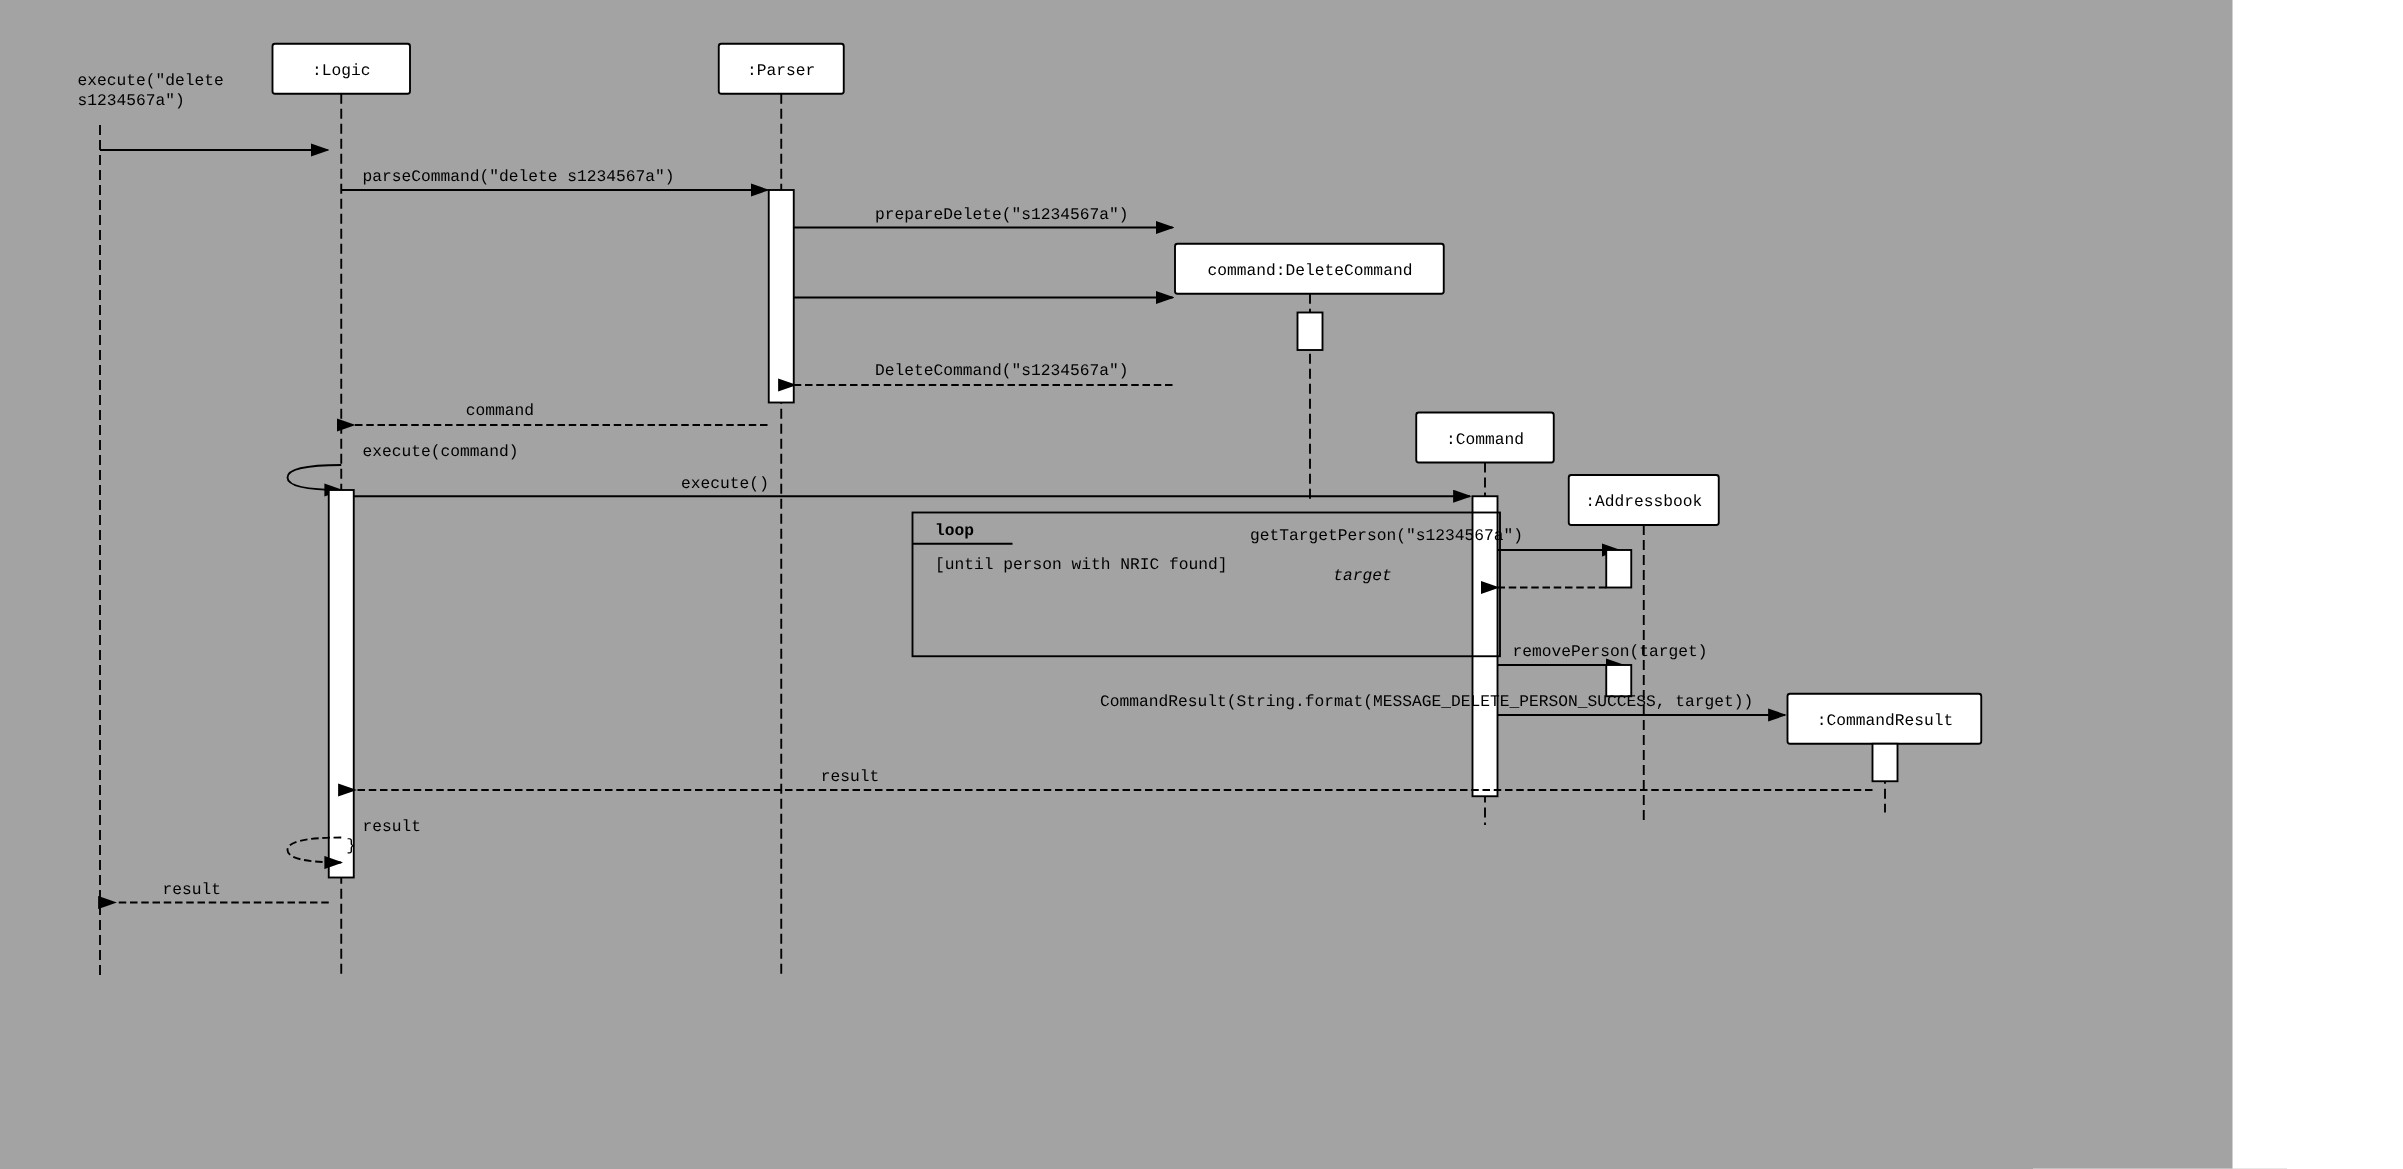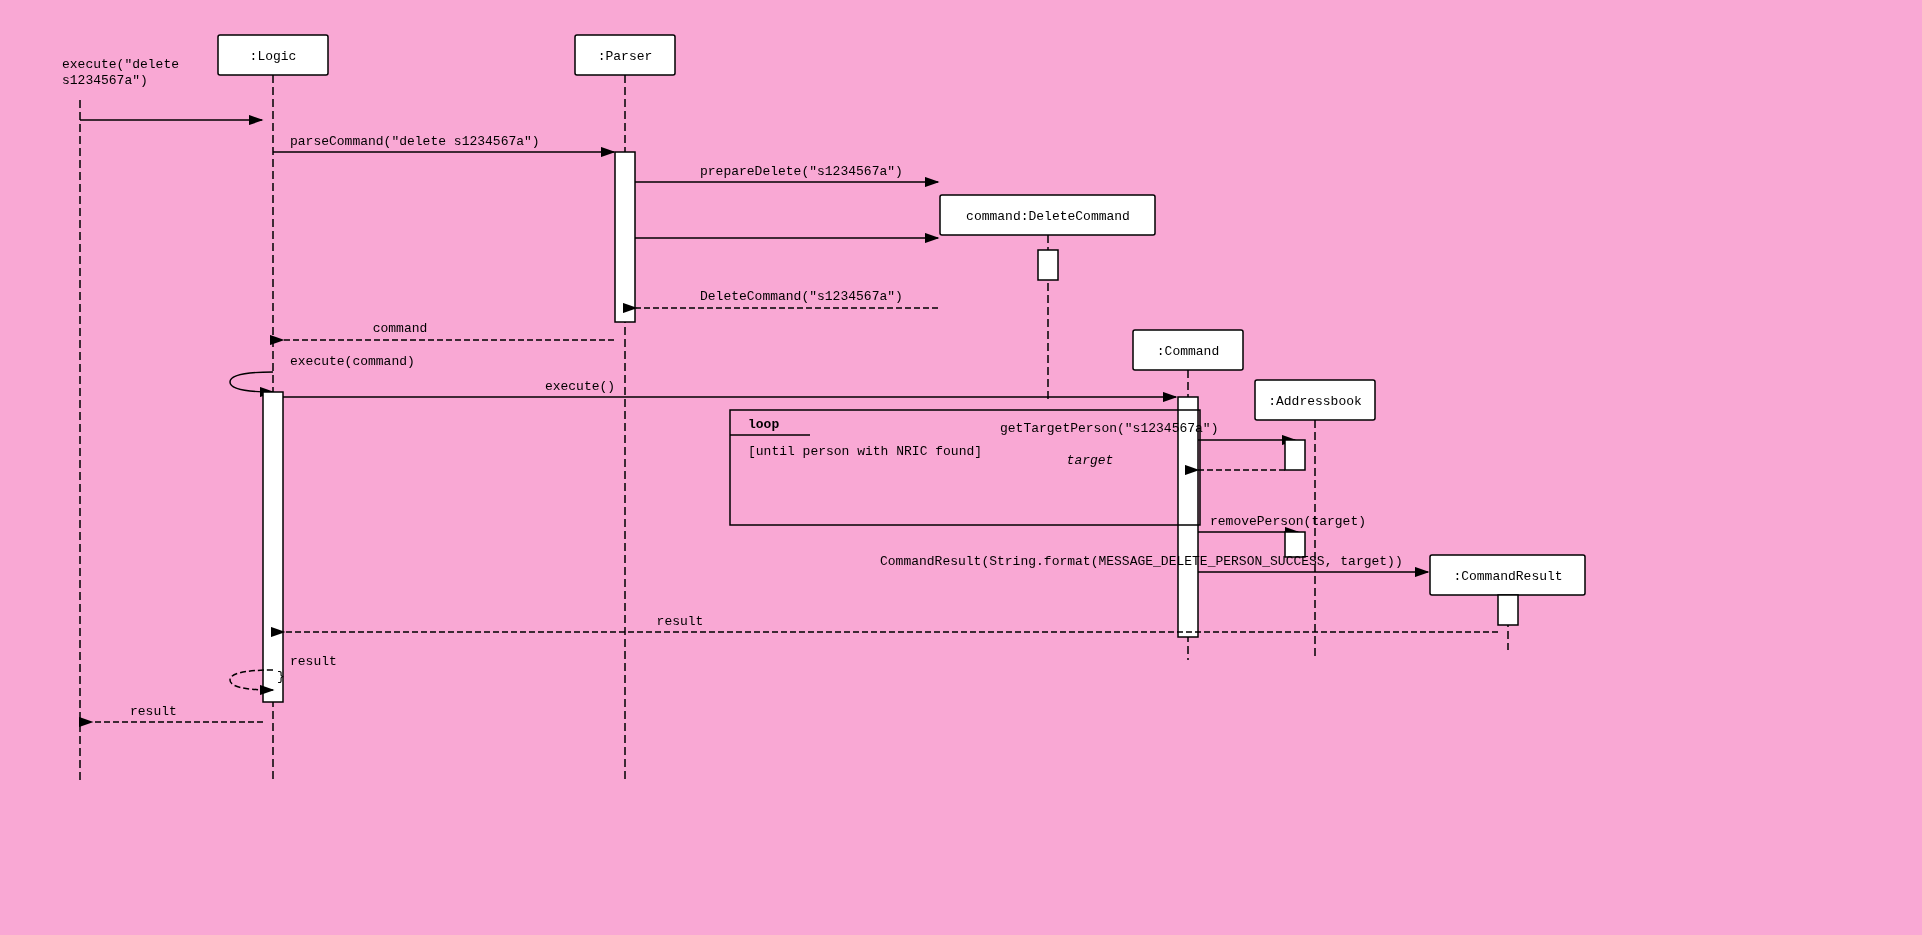--- a/index.html
+++ b/index.html
@@ -4,23 +4,23 @@
   <style>
     * { margin: 0; padding: 0; box-sizing: border-box; }
     body {
       background: #ffffff;
       font-family: 'Courier New', Courier, monospace;
       font-size: 13px;
       overflow: auto;
     }
     #diagram-container {
       position: relative;
-      width: 1922px;
+      width: 1786px;
       height: 935px;
-      background: #f9a8d4;
+      background: #a3a3a3;
     }
     svg {
       position: absolute;
       top: 0; left: 0;
       width: 1922px;
       height: 935px;
     }
     .box {
       fill: #ffffff;
       stroke: #000000;

